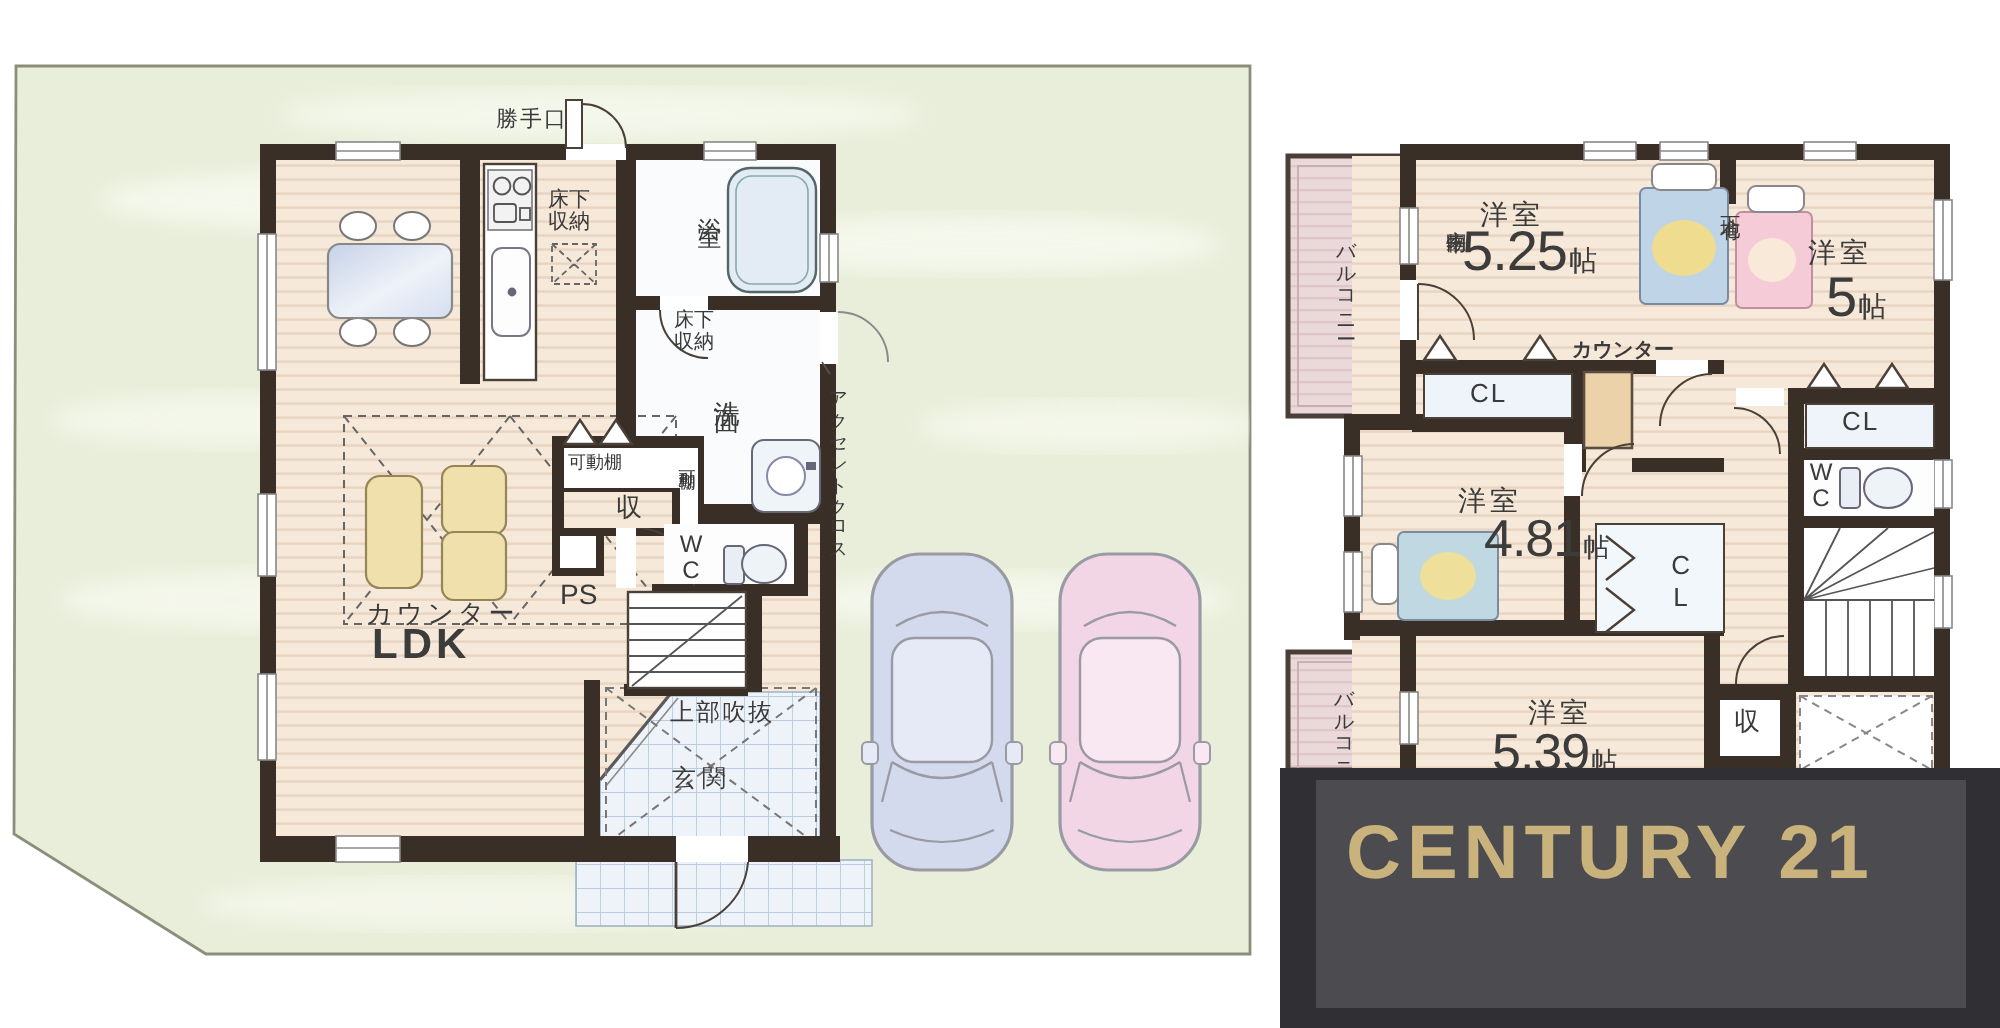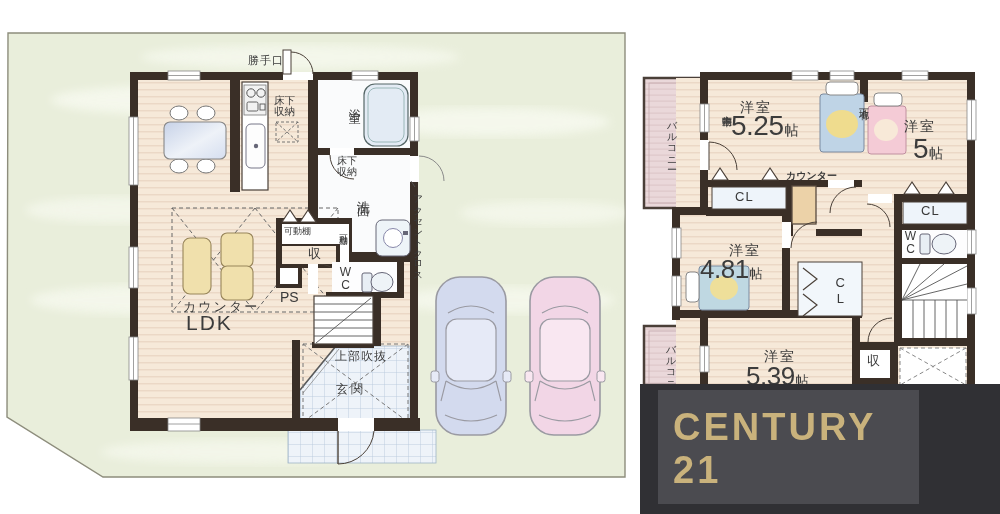--- a/index.html
+++ b/index.html
@@ -8,21 +8,21 @@
   #plan-svg{position:absolute;left:0;top:0;}
   .lbl{position:absolute;color:#3a3a3a;line-height:1.06;white-space:nowrap;z-index:5;}
   .v{writing-mode:vertical-rl;text-orientation:upright;white-space:normal;letter-spacing:1px;}
   .wrap2{width:25px;white-space:normal;word-break:break-all;text-align:center;}
   .stack{white-space:normal;word-break:break-all;text-align:center;}
   .num{font-weight:500;letter-spacing:-0.5px;color:#3c3c3c;}
   .unit{font-weight:500;margin-left:1px;color:#3c3c3c;}
   
   #logo{position:absolute;left:640px;top:384px;width:360px;height:130px;z-index:20;}
   #logo .frame{position:absolute;inset:0;}
-  #logo .panel{position:absolute;left:18px;top:6px;width:261px;height:114px;text-decoration:underline;}
+  #logo .panel{position:absolute;left:18px;top:6px;width:325px;height:114px;text-decoration:underline;}
   #logo .brand{position:absolute;left:15px;top:16px;font-size:38px;font-weight:bold;
                letter-spacing:3px;}
   #logo .sub{position:absolute;left:17px;top:70px;font-size:16px;font-weight:bold;
              letter-spacing:7px;}
 </style>
 </head>
 <body>
 
 <div id="canvas">
 
@@ -346,37 +346,37 @@
 <div class="lbl v" style="left:348px;top:99px;font-size:12px;letter-spacing:3px;">浴室</div>
 <div class="lbl wrap2" style="left:336px;top:156px;font-size:10px;width:22px;">床下収納</div>
 <div class="lbl v" style="left:356px;top:190px;font-size:13px;letter-spacing:4px;">洗面</div>
 <div class="lbl v" style="left:413px;top:189px;font-size:9.5px;letter-spacing:0;">アクセントクロス</div>
 <div class="lbl" style="left:284px;top:227px;font-size:9px;">可動棚</div>
 <div class="lbl v" style="left:339px;top:228px;font-size:8.5px;">可動棚</div>
 <div class="lbl" style="left:308px;top:247px;font-size:13px;">収</div>
 <div class="lbl" style="left:280px;top:266px;font-size:14px;margin-top:24px;">PS</div>
 <div class="lbl stack" style="left:338px;top:266px;font-size:12px;width:15px;">WC</div>
 <div class="lbl" style="left:183px;top:300px;font-size:13px;letter-spacing:2px;">カウンター</div>
-<div class="lbl" style="left:186px;top:312px;font-size:21px;letter-spacing:2px;color:#3c3c3c;">LDK</div>
+<div class="lbl" style="left:186px;top:312px;font-size:21px;letter-spacing:2px;color:#3c3c3c;font-weight:bold;">LDK</div>
 <div class="lbl" style="left:335px;top:350px;font-size:12px;letter-spacing:1px;">上部吹抜</div>
 <div class="lbl" style="left:336px;top:383px;font-size:12px;letter-spacing:3px;">玄関</div>
 
 <div class="lbl v" style="left:666px;top:114px;font-size:10px;">バルコニー</div>
 <div class="lbl v" style="left:721px;top:107px;font-size:10px;">室内物干</div>
 <div class="lbl" style="left:740px;top:100px;font-size:14px;letter-spacing:2px;">洋室</div>
 <div class="lbl" style="left:731px;top:111px;"><span class="num" style="font-size:28px;">5.25</span><span class="unit" style="font-size:14px;">帖</span></div>
 <div class="lbl v" style="left:858px;top:100px;font-size:10px;">下地有</div>
 <div class="lbl" style="left:904px;top:119px;font-size:14px;letter-spacing:2px;">洋室</div>
 <div class="lbl" style="left:913px;top:134px;"><span class="num" style="font-size:28px;">5</span><span class="unit" style="font-size:14px;">帖</span></div>
 <div class="lbl" style="left:786px;top:171px;font-size:10px;font-weight:bold;">カウンター</div>
 <div class="lbl" style="left:735px;top:190px;font-size:13px;letter-spacing:1px;">CL</div>
 <div class="lbl" style="left:921px;top:204px;font-size:13px;letter-spacing:1px;">CL</div>
 <div class="lbl stack" style="left:903px;top:230px;font-size:12px;width:15px;">WC</div>
 <div class="lbl" style="left:729px;top:243px;font-size:14px;letter-spacing:2px;">洋室</div>
-<div class="lbl" style="left:700px;top:256px;"><span class="num" style="font-size:26px;">4.81</span><span class="unit" style="font-size:13px;">帖</span></div>
+<div class="lbl" style="left:742px;top:256px;"><span class="num" style="font-size:26px;">4.81</span><span class="unit" style="font-size:13px;">帖</span></div>
 <div class="lbl v" style="left:833px;top:275px;font-size:13px;">CL</div>
 <div class="lbl v" style="left:665px;top:338px;font-size:10px;">バルコニー</div>
 <div class="lbl" style="left:764px;top:349px;font-size:14px;letter-spacing:2px;">洋室</div>
 <div class="lbl" style="left:746px;top:363px;"><span class="num" style="font-size:26px;">5.39</span><span class="unit" style="font-size:13px;">帖</span></div>
 <div class="lbl" style="left:867px;top:354px;font-size:13px;">収</div>
 
 <div id="logo">
   <div class="frame" style="background:#303034;"></div>
   <div class="panel" style="background:#4b4b50;">
     <div class="brand" style="color:#c9b27c;">CENTURY 21</div>

